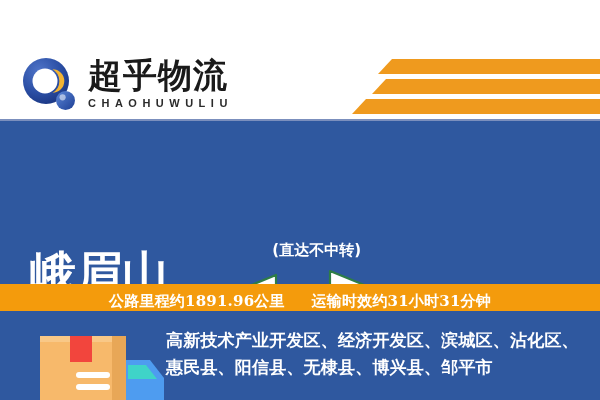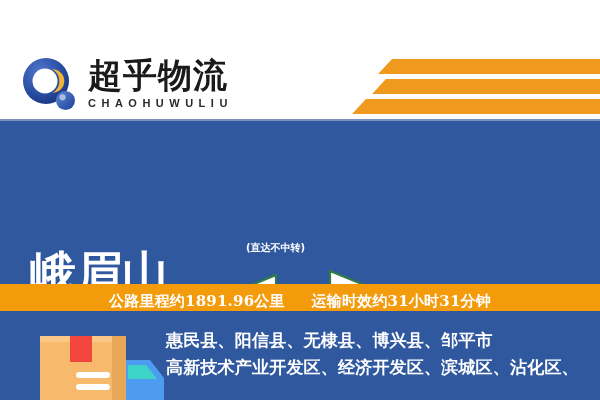--- a/index.html
+++ b/index.html
@@ -108,23 +108,23 @@
     line-height: 56px;
     white-space: nowrap;
   }
   #city-origin  { left: 30px; }
   #city-dest    { left: 388px; }
 
   #route-note-top {
     position: absolute;
     left: 246px; top: 120px;
     width: 115px;
-    text-align: left;
+    text-align: right;
     font-family: "DejaVu Sans", "Liberation Sans", sans-serif;
-    font-size: 10px;
+    font-size: 15px;
     font-weight: 700;
     color: #ffffff;
     white-space: nowrap;
   }
   #route-note-bottom {
     position: absolute;
     left: 240px; top: 186px;
     width: 126px;
     text-align: center;
     font-family: "DejaVu Sans", "Liberation Sans", sans-serif;
@@ -280,20 +280,20 @@
         <rect x="14" y="82" width="126" height="7" rx="2" fill="#3f86d8"></rect>
 
         <circle cx="42" cy="90" r="12" fill="#2f3f52"></circle>
         <circle cx="42" cy="90" r="5.5" fill="#cfd4d9"></circle>
         <circle cx="114" cy="90" r="12" fill="#2f3f52"></circle>
         <circle cx="114" cy="90" r="5.5" fill="#cfd4d9"></circle>
       </svg>
     </div>
 
     <div id="coverage-text">
+      <span id="coverage-line-1">高新技术产业开发区、经济开发区、滨城区、沾化区、</span>
       <span id="coverage-line-2">惠民县、阳信县、无棣县、博兴县、邹平市</span>
-      <span id="coverage-line-1">高新技术产业开发区、经济开发区、滨城区、沾化区、</span>
     </div>
 
     <div id="bottom-rule"></div>
   </div>
 
 </div>
 
 </body></html>

